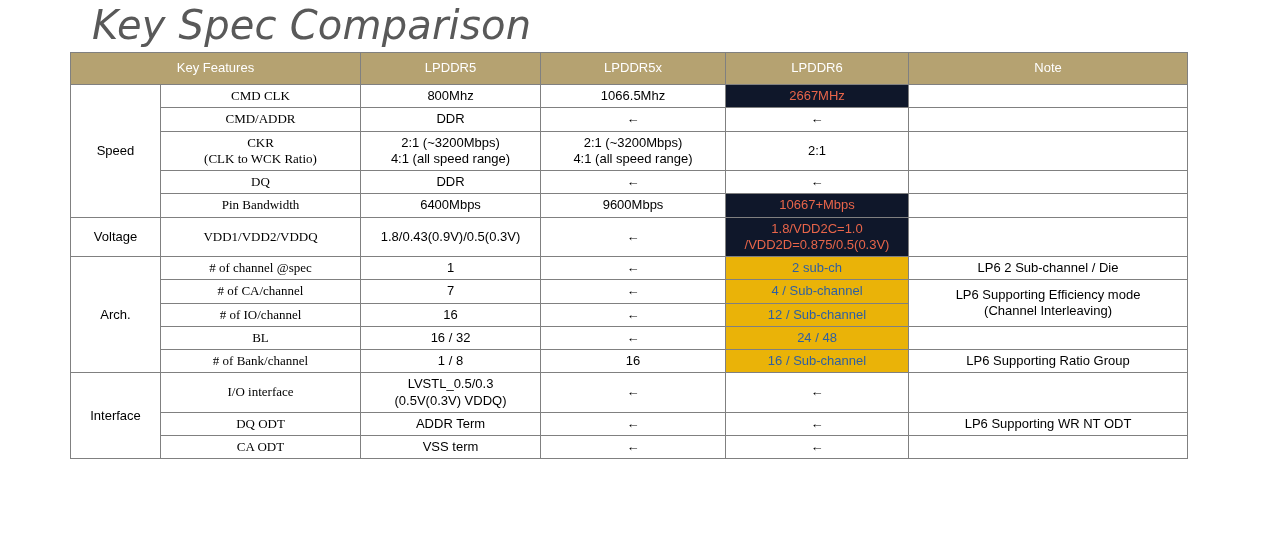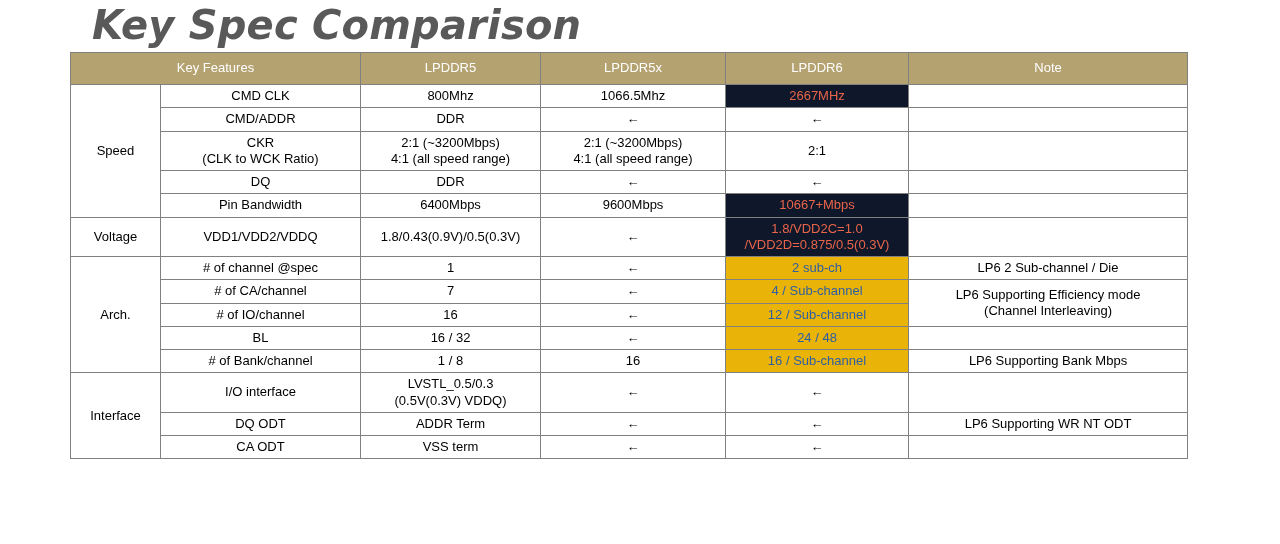--- a/index.html
+++ b/index.html
@@ -10,21 +10,21 @@
   body {
     width: 1280px;
     height: 544px;
     font-family: "Liberation Sans", sans-serif;
     color: #000;
     overflow: hidden;
   }
   .page-title {
     font-family: "DejaVu Sans", sans-serif;
     font-style: italic;
-    font-weight: bold;
+    font-weight: normal;
     font-size: 40px;
     color: #595959;
     margin: 0;
     padding: 2px 0 4px 92px;
     letter-spacing: 0.2px;
     line-height: 1.15;
   }
   .table-wrap {
     padding: 0 75px 0 70px;
   }
@@ -58,20 +58,21 @@
   .col-note { width: 279px; }
 
   td.group {
     font-weight: bold;
     font-size: 14.5px;
     margin-left: 26px;
   }
   td.feature {
     font-weight: bold;
     font-size: 14px;
+    font-family: Liberation Serif, serif;
   }
   td.hl-pink {
     background: #0f172a;
     color: #e8654a;
   }
   td.hl-blue {
     background: #eab308;
     color: #2e5fa3;
   }
   td.arrow {
@@ -195,21 +196,21 @@
         <td>16 / 32</td>
         <td class="arrow">←</td>
         <td class="hl-blue">24 / 48</td>
         <td class="note"></td>
       </tr>
       <tr>
         <td class="feature"># of Bank/channel</td>
         <td>1 / 8</td>
         <td>16</td>
         <td class="hl-blue">16 / Sub-channel</td>
-        <td class="note">LP6 Supporting Bank Mbps</td>
+        <td class="note">LP6 Supporting Ratio Group</td>
       </tr>
 
       <tr>
         <td class="group" rowspan="3">Interface</td>
         <td class="feature">I/O interface</td>
         <td>
           <span class="small-line">LVSTL_0.5/0.3</span>
           <span class="small-line">(0.5V(0.3V) VDDQ)</span>
         </td>
         <td class="arrow">←</td>

